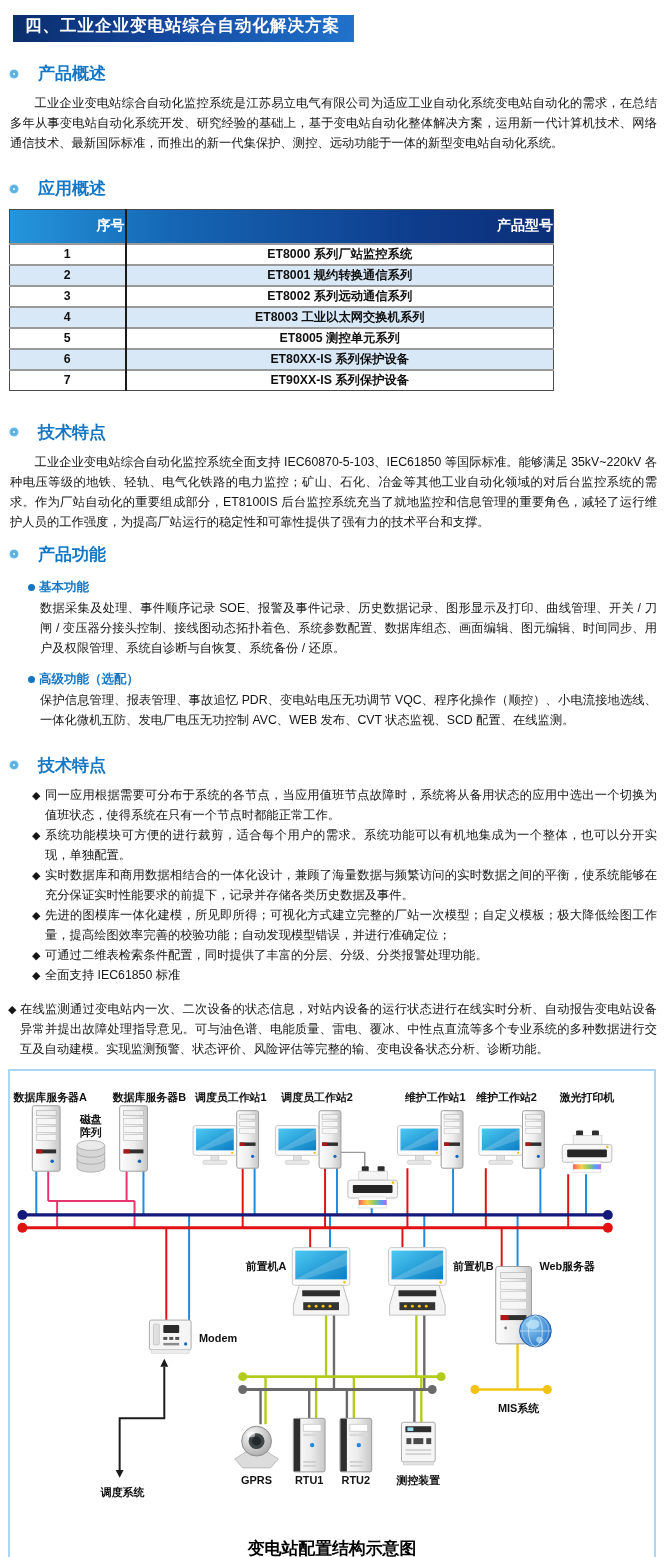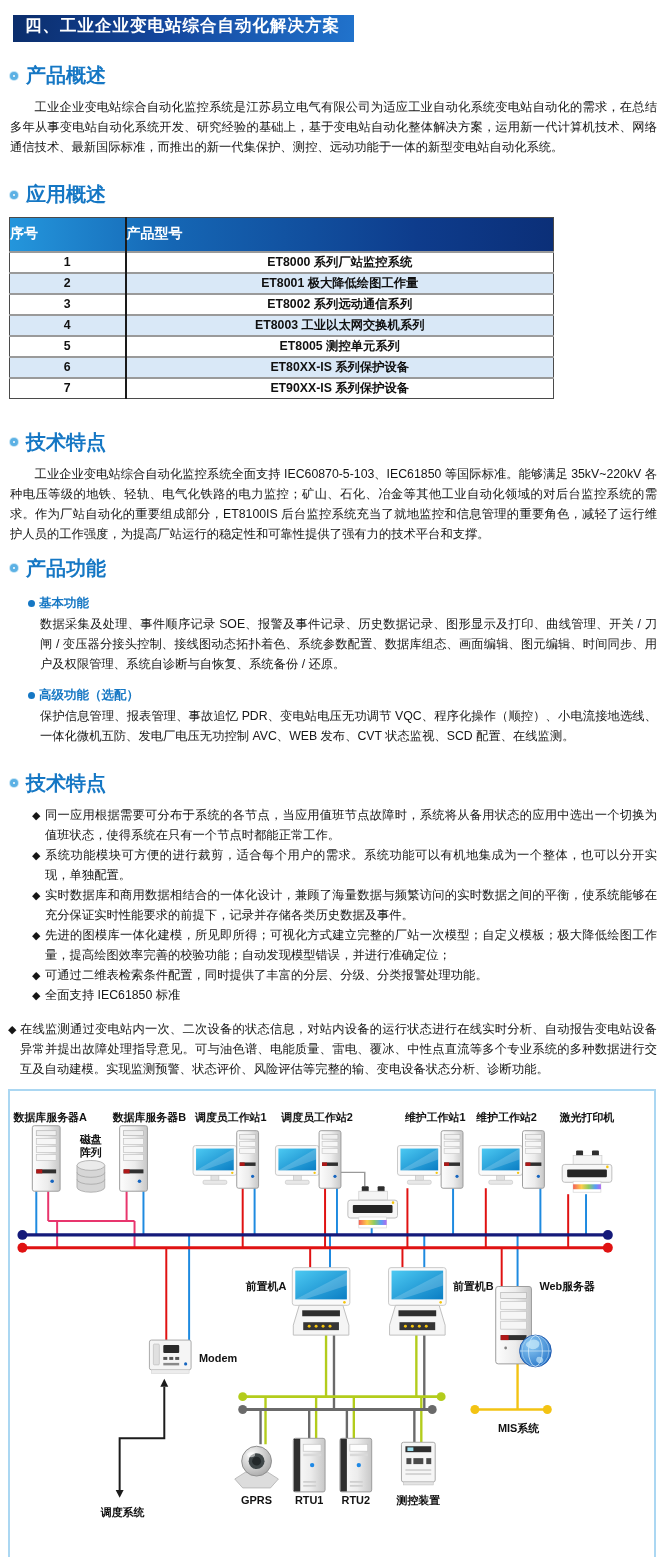--- a/index.html
+++ b/index.html
@@ -11,36 +11,36 @@
   .page { width:664px; position:relative; padding-bottom:24px; }
 
   
   .banner {
     display:inline-block; margin:15px 0 0 13px; padding:0 14px 5px 12px;
     background:linear-gradient(100deg,#0b2d6b 0%,#14479e 45%,#2173cc 100%);
     color:#fff; font-size:16.5px; font-weight:bold; letter-spacing:1px;
   }
 
   
-  .h2 { display:flex; align-items:center; gap:8px; margin:20px 0 0 10px;
-        color:#1577c4; font-size:20px; font-weight:bold; }
+  .h2 { display:flex; align-items:center; gap:20px; margin:20px 0 0 10px;
+        color:#1577c4; font-size:17px; font-weight:bold; }
   .ring { width:8px; height:8px; border:3px solid #5cb1e4; border-radius:50%;
           background:#fff; box-shadow:0 0 0 1px #c6e5f6; flex:0 0 auto; }
 
   .para { margin:8px 7px 0 10px; font-size:12.3px; line-height:20px;
           text-align:justify; text-indent:2em; color:#141414; }
 
   
   .ptable { border-collapse:collapse; margin:9px 0 0 9px; width:545px;
             border:1px solid #4a4a4a; }
   .ptable thead tr {
     background:linear-gradient(90deg,#2496dc 0%,#1566b4 30%,#0e3c8c 75%,#0b2f78 100%);
   }
   .ptable th { height:34px; color:#fff; font-size:14px; font-weight:bold;
-               text-align:left;margin-top:28px; }
+               text-align:right;margin-top:28px; }
   .ptable th:first-child, .ptable td:first-child { width:116px; border-right:2px solid #1a1a1a; }
   .ptable td { height:19px; text-align:center; font-size:12.3px; font-weight:bold;
                color:#101010; border-top:2px solid #9a9a9a; padding:1px 2px; }
   .ptable tr.alt { background:#d9e8f7; }
 
   
   .fn-label { display:flex; align-items:center; gap:4px; margin:13px 0 2px 28px;
               color:#1577c4; font-size:12.5px; font-weight:bold; }
   .fn-dot { width:7px; height:7px; border-radius:50%; background:#1577c4; flex:0 0 auto; }
   .fn-text { margin:0 7px 0 40px; font-size:12.3px; line-height:20px; text-align:justify; }
@@ -90,21 +90,21 @@
         <th>产品型号</th>
       </tr>
     </thead>
     <tbody>
       <tr>
           <td>1</td>
           <td>ET8000 系列厂站监控系统</td>
         </tr>
       <tr class="alt">
           <td>2</td>
-          <td>ET8001 极大降低绘图工作量</td>
+          <td>ET8001 规约转换通信系列</td>
         </tr>
       <tr>
           <td>3</td>
           <td>ET8002 系列远动通信系列</td>
         </tr>
       <tr class="alt">
           <td>4</td>
           <td>ET8003 工业以太网交换机系列</td>
         </tr>
       <tr>

